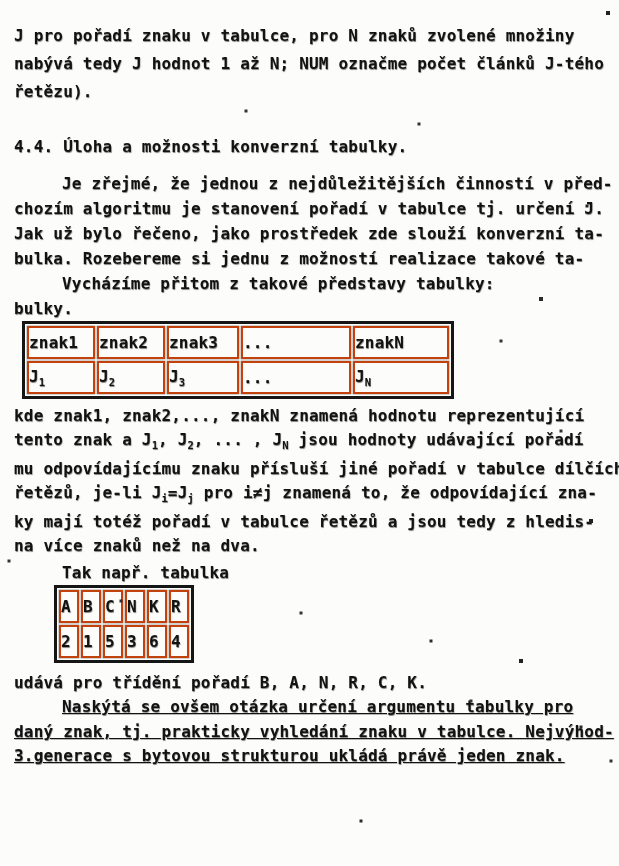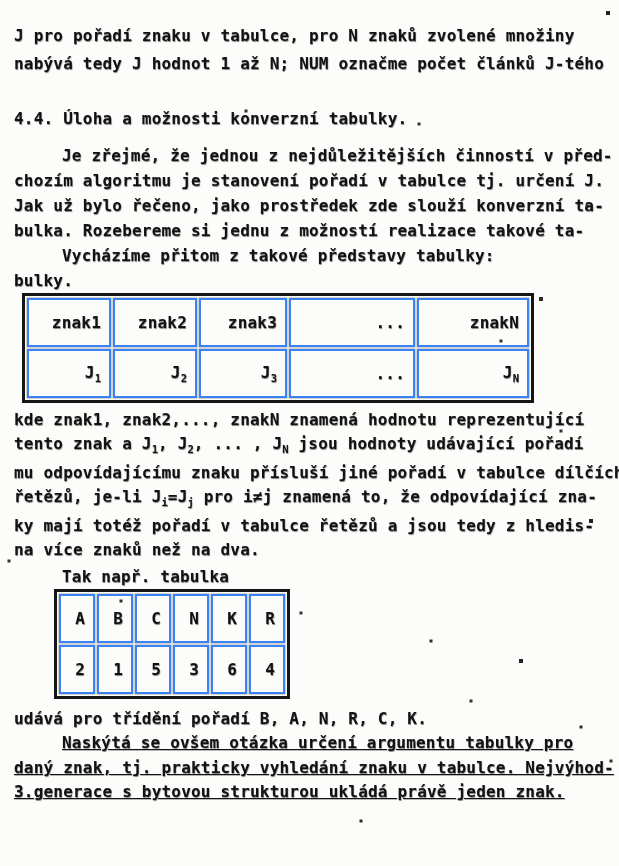--- a/index.html
+++ b/index.html
@@ -20,22 +20,22 @@
   .ind{padding-left:48px;}
   .heading{margin-top:28px;line-height:25px;white-space:nowrap;}
   .p2{margin-top:12px;}
   .p3{margin-top:5px;}
   .lead{margin-top:3px;line-height:24px;}
   .caption{margin-top:7px;line-height:25px;white-space:nowrap;}
   sub{font-size:10.5px;letter-spacing:0;}
 
   table{border-collapse:separate;border-spacing:2px;border:3px solid #151515;}
   td{
-    border:2px solid #3b82f6;text-align:right;vertical-align:middle;
-    padding:8px;height:29px;font-weight:700;
+    border:2px solid #c2410c;text-align:left;vertical-align:middle;
+    padding:0;height:29px;font-weight:700;
     box-shadow:0 0 0 0.5px rgba(15,15,15,0.35);
   }
   .t1{margin:0 0 0 8px;}
   .t1 .c0{width:64px}.t1 .c1{width:64px}.t1 .c2{width:68px}
   .t1 .c3{width:106px}.t1 .c4{width:92px}
   .t2{margin:0 0 0 40px;}
   .t2 td{width:16px;}
 
   
   .noise{position:absolute;width:2px;height:2px;background:transparent;top:0;left:0;
@@ -48,20 +48,21 @@
 </style>
 </head>
 <body>
 
 <div class="page">
   <div class="noise"></div>
 
   <div class="p1">
     <div class="line">J pro pořadí znaku v tabulce, pro N znaků zvolené množiny</div>
     <div class="line">nabývá tedy J hodnot 1 až N; NUM označme počet článků J-tého</div>
+    <div class="line">řetězu).</div>
   </div>
 
   <div class="heading">4.4. Úloha a možnosti konverzní tabulky.</div>
 
   <div class="p2">
     <div class="line ind">Je zřejmé, že jednou z nejdůležitějších činností v před-</div>
     <div class="line">chozím algoritmu je stanovení pořadí v tabulce tj. určení J.</div>
     <div class="line">Jak už bylo řečeno, jako prostředek zde slouží konverzní ta-</div>
     <div class="line">bulka. Rozebereme si jednu z možností realizace takové ta-</div>
     <div class="line ind">Vycházíme přitom z takové představy tabulky:</div>

